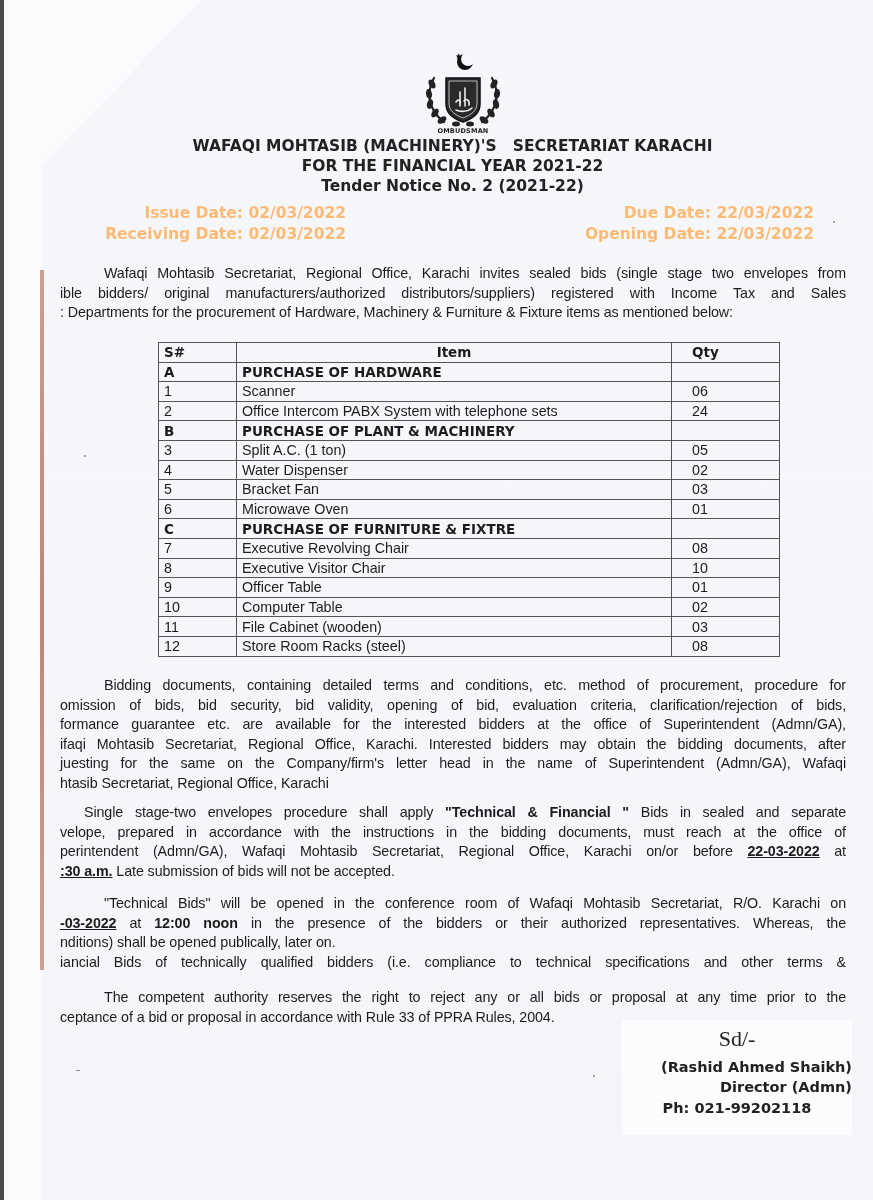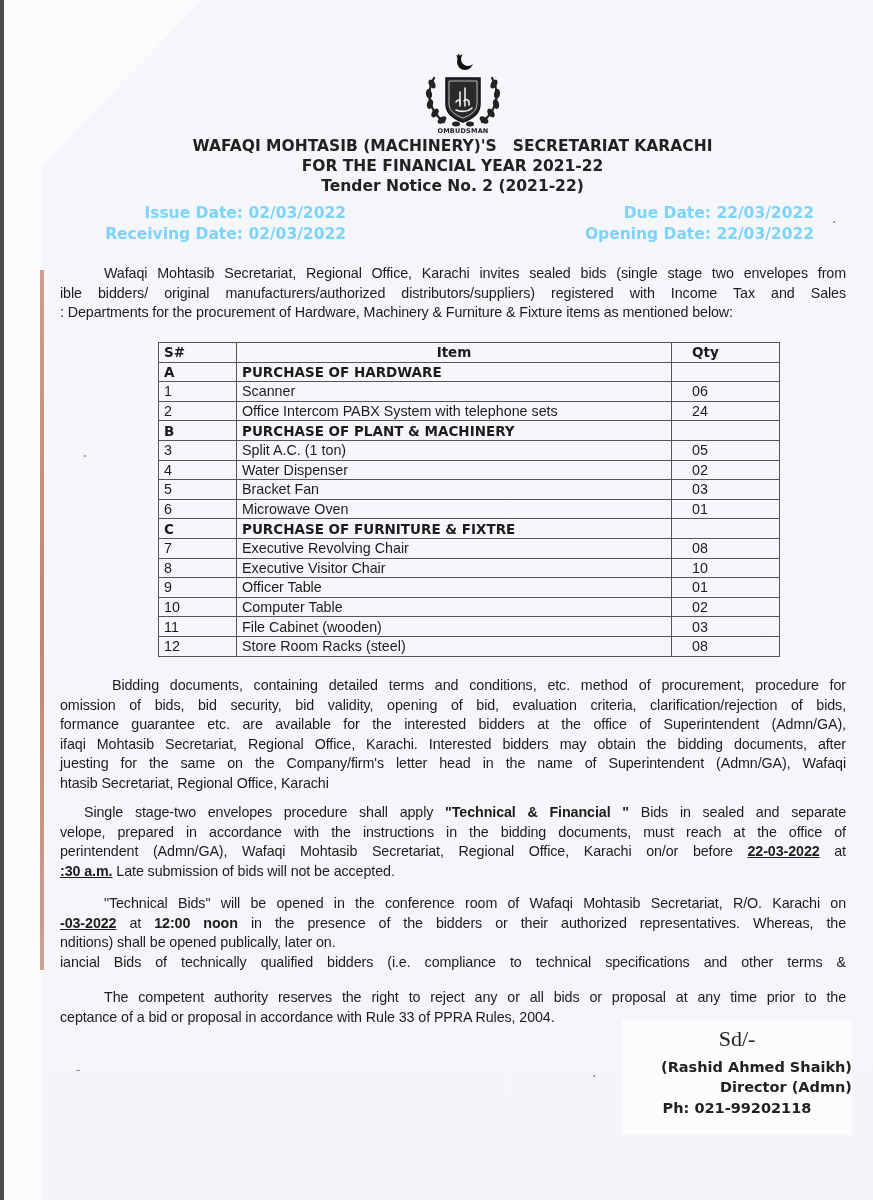--- a/index.html
+++ b/index.html
@@ -31,21 +31,21 @@
     }
     .emblem-caption {
       position: absolute; left: 404px; top: 127px; width: 86px; text-align: center;
       font-size: 6.5px; font-weight: bold; letter-spacing: 0.2px;
     }
     .heading {
       position: absolute; left: 0; width: 873px; text-align: center;
       font-weight: bold; font-size: 15px; color: #222;
     }
     .date-left, .date-right {
-      position: absolute; font-weight: bold; font-size: 15.5px; color: #7dd3fc;
+      position: absolute; font-weight: bold; font-size: 15.5px; color: #fdba74;
     }
     .date-left { text-align: right; }
     .para {
       position: absolute; left: 44px; width: 786px;
       font-family: "Liberation Sans", sans-serif;
       font-size: 14.3px; line-height: 19.6px;
       text-align: justify; text-align-last: left;
       letter-spacing: -0.1px;
     }
     .para b, .para u b, .para b u { font-weight: bold; }
@@ -236,21 +236,21 @@
       </tr>
       <tr>
         <td>12</td>
         <td>Store Room Racks (steel)</td>
         <td class="c-qty">08</td>
       </tr>
     </tbody>
   </table>
 
   <div class="para" style="top:676px;">
-    <span class="line" style="padding-left:44px;margin-left:8px;">Bidding documents, containing detailed terms and conditions, etc. method of procurement, procedure for</span>
+    <span class="line" style="padding-left:44px;">Bidding documents, containing detailed terms and conditions, etc. method of procurement, procedure for</span>
     <span class="line">omission of bids, bid security, bid validity, opening of bid, evaluation criteria, clarification/rejection of bids,</span>
     <span class="line">formance guarantee etc. are available for the interested bidders at the office of Superintendent (Admn/GA),</span>
     <span class="line">ifaqi Mohtasib Secretariat, Regional Office, Karachi. Interested bidders may obtain the bidding documents, after</span>
     <span class="line">juesting for the same on the Company/firm's letter head in the name of Superintendent (Admn/GA), Wafaqi</span>
     <span class="line last">htasib Secretariat, Regional Office, Karachi</span>
   </div>
 
   <div class="para" style="top:803px;">
     <span class="line" style="padding-left:24px;"><span>Single stage-two envelopes procedure shall apply </span><b>"Technical &amp; Financial "</b><span> Bids in sealed and separate</span></span>
     <span class="line">velope, prepared in accordance with the instructions in the bidding documents, must reach at the office of</span>

